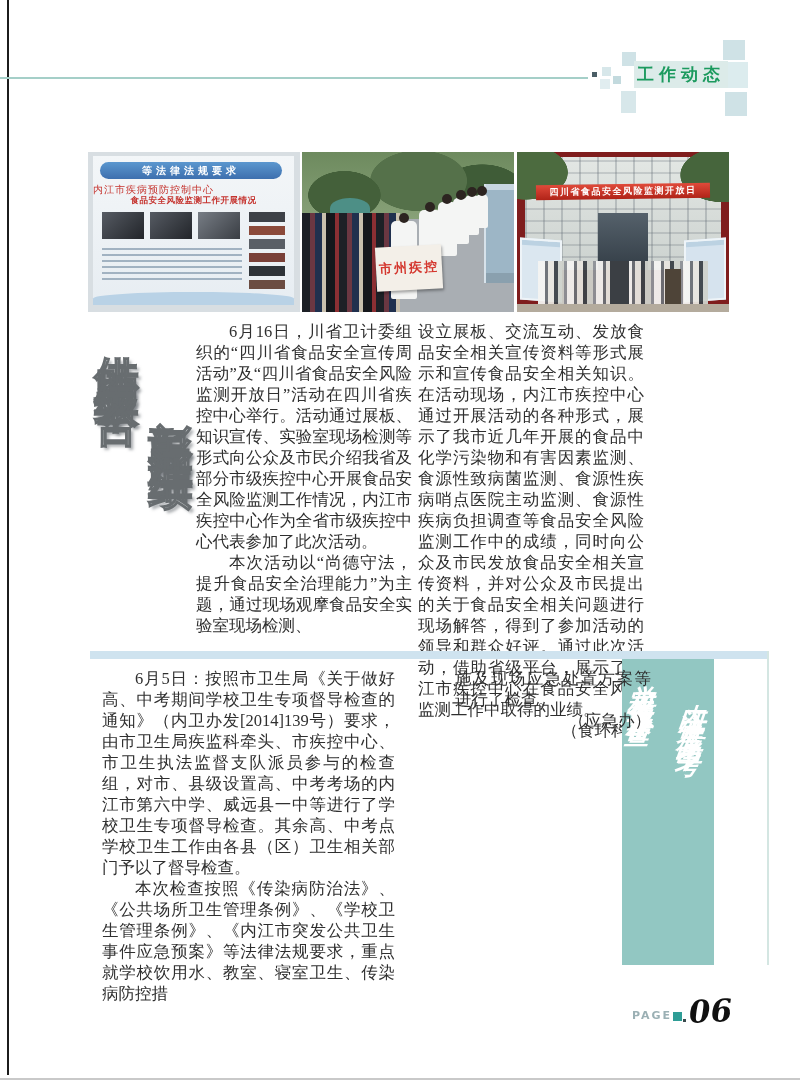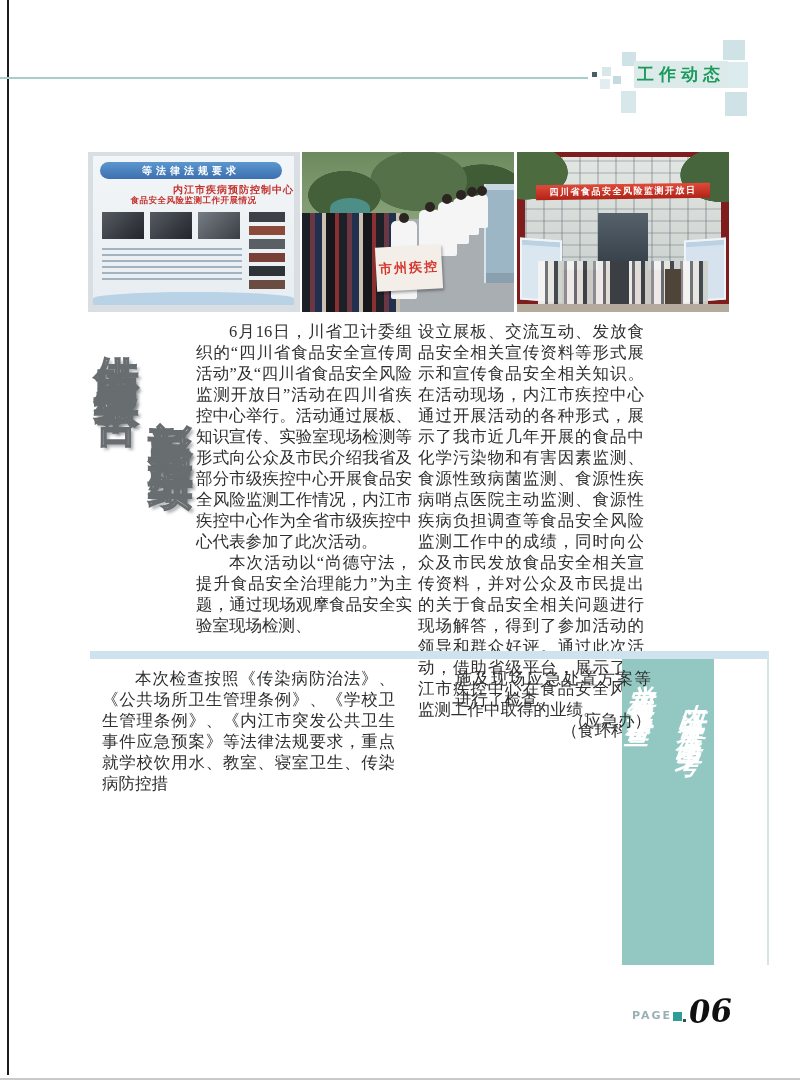--- a/index.html
+++ b/index.html
@@ -31,22 +31,22 @@
   #photo1{left:88px;background:#d8dee2;}
   #photo2{left:302px;}
   #photo3{left:517px;}
 
   
   .board{position:absolute;left:5px;right:6px;top:4px;bottom:7px;background:linear-gradient(180deg,#f3f6f8,#e7edf2);}
   .p1-banner{position:absolute;left:7px;right:12px;top:6px;height:17px;border-radius:9px;
              background:linear-gradient(180deg,#5b97cf,#3d6fae);color:#fff;
              font-family:"DejaVu Sans",sans-serif;font-weight:bold;font-size:10px;letter-spacing:4px;
              text-align:center;line-height:17px;}
-  .p1-t1{position:absolute;left:0;right:0;top:27px;text-align:right;color:#c5332e;
-         font-weight:bold;font-size:10px;letter-spacing:1px;}
+  .p1-t1{position:absolute;left:0;right:0;top:27px;text-align:left;color:#c5332e;
+         font-weight:normal;font-size:10px;letter-spacing:1px;}
   .p1-t2{position:absolute;left:0;right:0;top:39px;text-align:center;color:#c5332e;
          font-weight:bold;font-size:8.5px;letter-spacing:.5px;}
   .p1-thumbs{position:absolute;left:9px;top:56px;display:flex;gap:6px;}
   .p1-thumbs i{display:block;width:42px;height:27px;background:linear-gradient(135deg,#565b63,#22252a);}
   .p1-thumbs i:nth-child(3){background:linear-gradient(135deg,#777d85,#3a3e44);}
   .p1-text{position:absolute;left:9px;top:92px;width:140px;bottom:22px;opacity:.8;
            background:repeating-linear-gradient(180deg,#8fa3b5 0 2px,transparent 2px 6px);}
   .p1-side{position:absolute;right:9px;top:56px;bottom:16px;width:36px;display:flex;flex-direction:column;gap:4px;}
   .p1-side i{flex:1;display:block;}
   .p1-side i:nth-child(1){background:#3d4147;} .p1-side i:nth-child(2){background:#8b4a3a;}
@@ -223,20 +223,21 @@
   </div>
 
   <div class="a2-strip"></div>
   <div class="a2-vline"></div>
   <div class="a2-block">
     <div class="block-col" id="a2t-right">内江市开展高考中考</div>
     <div class="block-col" id="a2t-left">学校卫生专项督导检查</div>
   </div>
 
   <div class="col" id="a2c1">
+    <p>6月5日：按照市卫生局《关于做好高、中考期间学校卫生专项督导检查的通知》（内卫办发[2014]139号）要求，由市卫生局疾监科牵头、市疾控中心、市卫生执法监督支队派员参与的检查组，对市、县级设置高、中考考场的内江市第六中学、威远县一中等进行了学校卫生专项督导检查。其余高、中考点学校卫生工作由各县（区）卫生相关部门予以了督导检查。</p>
     <p>本次检查按照《传染病防治法》、《公共场所卫生管理条例》、《学校卫生管理条例》、《内江市突发公共卫生事件应急预案》等法律法规要求，重点就学校饮用水、教室、寝室卫生、传染病防控措</p>
   </div>
   <div class="col" id="a2c2">
     <p class="cont">施及现场应急处置方案等进行了检查。</p>
     <p class="sig">（应急办）</p>
   </div>
 
   <div class="footer">
     <span class="pg-label">PAGE</span>
     <span class="pg-sq"></span>

